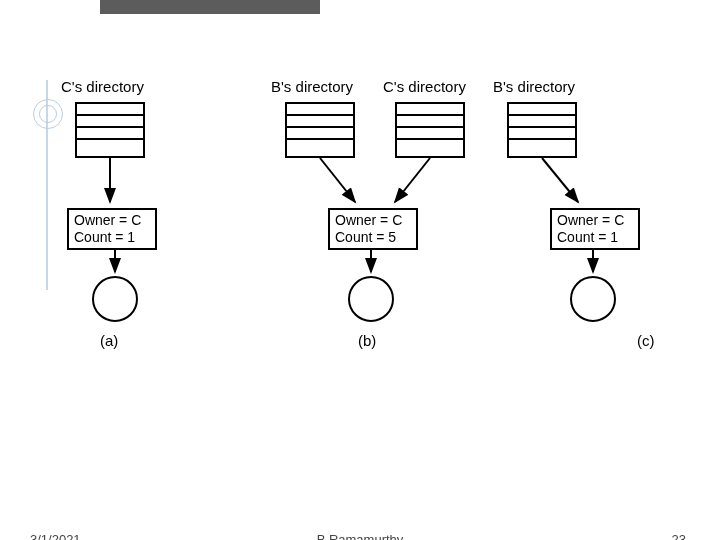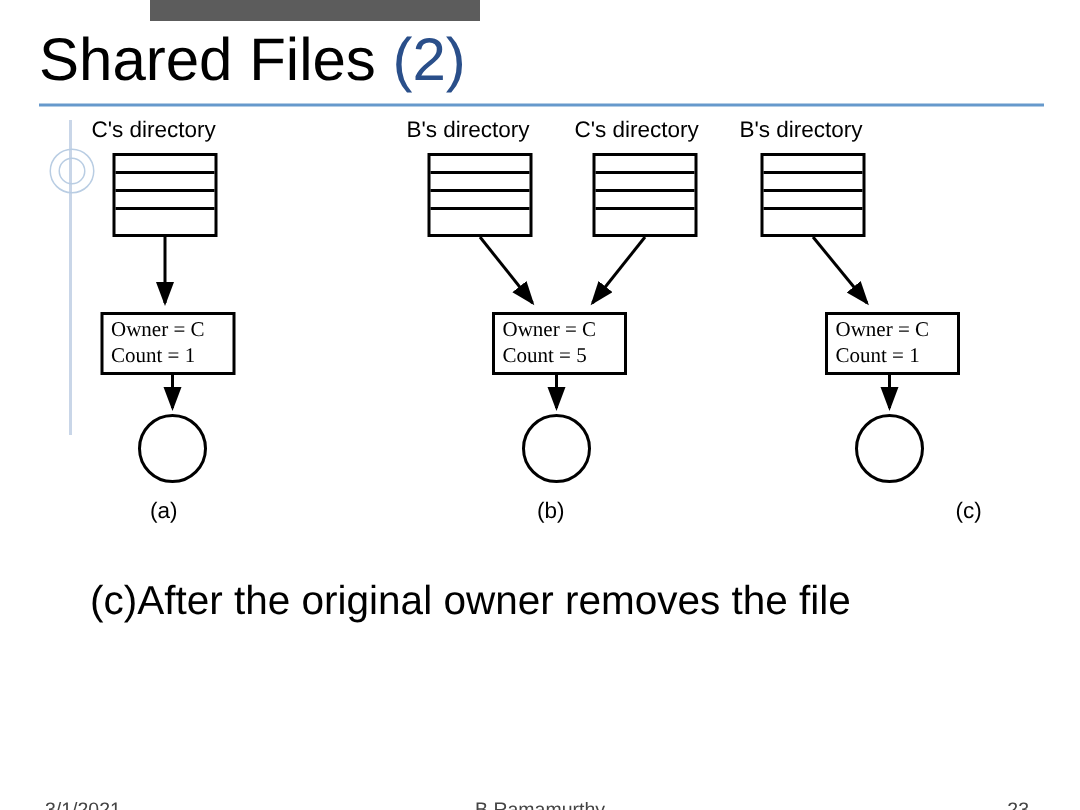--- a/index.html
+++ b/index.html
@@ -115,21 +115,21 @@
     height: 280px;
     overflow: visible;
   }
   .ownerbox {
     position: absolute;
     top: 130px;
     width: 90px;
     padding: 2px 5px;
     border: 2px solid #000;
     background: #fff;
-    font-family: Liberation Serif, serif;
+    font-family: Liberation Sans, sans-serif;
     font-size: 14px;
     line-height: 17px;
     box-sizing: border-box;
   }
   .circle {
     position: absolute;
     top: 198px;
     width: 46px;
     height: 46px;
     border: 2px solid #000;
@@ -164,25 +164,20 @@
   .footer .date { position: absolute; left: 30px; }
   .footer .author { position: absolute; left: 0; width: 720px; text-align: center; }
   .footer .page { position: absolute; right: 34px; }
 </style>
 </head>
 <body>
 
 <div class="slide">
   <div class="topbar"></div>
 
-  <div class="title-wrap">
-    <span class="title">
-      <span>Shared Files </span><span class="paren">(2)</span>
-    </span>
-  </div>
 
   <div class="left-rule"></div>
   <div class="ring-outer"></div>
   <div class="ring-inner"></div>
 
   <div class="diagram">
 
     <svg class="arrows">
       <defs>
         <marker id="ah" markerWidth="10" markerHeight="10" refX="7" refY="3" orient="auto">
@@ -252,21 +247,20 @@
         <div>Owner = C</div>
         <div>Count = 1</div>
       </div>
       <div class="circle" style="left:73px;"></div>
       <div class="panelcap" style="left:140px;">(c)</div>
     </div>
 
   </div>
 
   <div class="body">
-    <p>(c)After the original owner removes the file</p>
   </div>
 
   <div class="footer">
     <span class="date">3/1/2021</span>
     <span class="author">B.Ramamurthy</span>
     <span class="page">23</span>
   </div>
 </div>
 
 </body></html>

